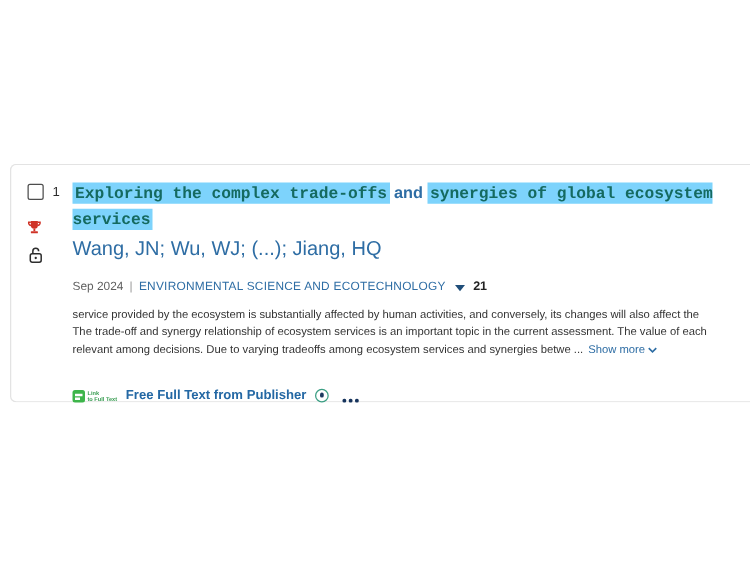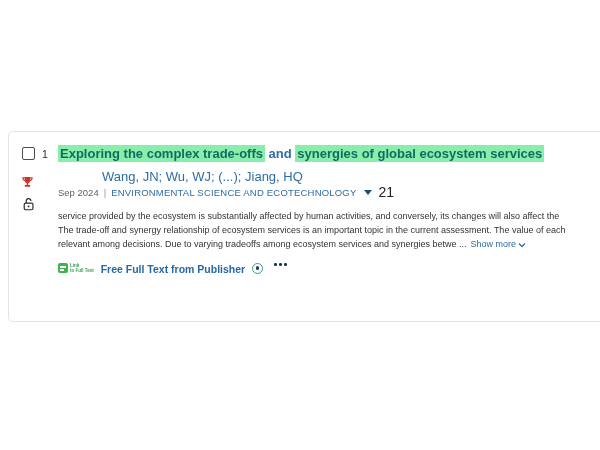--- a/index.html
+++ b/index.html
@@ -15,43 +15,43 @@
   .gutter { position:absolute; left:0; top:0; width:49px; height:100%; }
   .select-row { position:absolute; left:13px; top:15px; display:flex; align-items:center; gap:7px; }
   .checkbox { width:13px; height:13px; border:1.6px solid #4d4d4d; border-radius:2px; background:#fff; cursor:pointer; }
   .idx { font-size:10.5px; color:#2b2b2b; }
   .trophy { position:absolute; left:11px; top:43px; width:15px; height:15px; }
   .lock { position:absolute; left:13px; top:64px; width:13px; height:16px; }
 
   
   .content { position:absolute; left:49px; top:0; width:528px; }
   .title { margin-top:12px; font-size:13px; font-weight:700; line-height:20px; cursor:pointer; }
-  .title .hl { background:#86efac; color:#156a60; padding:1px 2px; }
+  .title .hl { background:#7dd3fc; color:#156a60; padding:1px 2px;font-family:Liberation Mono, monospace; }
   .title .plain { color:#2e6da4;text-align:center; }
 
   .badge-row { margin-top:10px; }
   .badge { display:inline-block; background:#e9e9e9; color:#1f1f1f; font-size:9px;
            font-weight:700; padding:2px 6px 3px 6px; border-radius:3px; }
 
-  .authors { margin-top:5px; font-size:13px; color:#2e6da4; cursor:pointer;margin-left:44px; }
+  .authors { margin-top:5px; font-size:16px; color:#2e6da4; cursor:pointer; }
 
-  .meta { margin-top:0; display:flex; align-items:center; gap:5px; font-size:9.5px; }
+  .meta { margin-top:15px; display:flex; align-items:center; gap:5px; font-size:9.5px; }
   .meta .date { color:#5f5f5f; }
   .meta .sep { color:#9a9a9a; }
   .meta .journal { color:#2e6da4; font-weight:400; letter-spacing:.2px; cursor:pointer; text-decoration:none; }
   .caret { width:0; height:0; border-left:4px solid transparent; border-right:4px solid transparent;
            border-top:5px solid #1f4e79; margin:1px 2px 0 2px; cursor:pointer; }
-  .meta .cites { color:#222; font-weight:400; font-size:14px; }
+  .meta .cites { color:#222; font-weight:700; font-size:10px; }
 
   .abstract { margin-top:9px; width:518px; font-size:9px; line-height:14px; color:#333; }
   .abline { display:block; }
   .showmore { color:#2e6da4; cursor:pointer; text-decoration:none; white-space:nowrap; margin-left:4px; }
   .showmore svg { vertical-align:-1px; margin-left:2px; }
 
-  .fulltext-row { margin-top:12px; display:flex; align-items:flex-start; gap:7px; }
+  .fulltext-row { margin-top:24px; display:flex; align-items:flex-end; gap:7px; }
   .libkey { display:flex; align-items:center; gap:2px; }
   .libkey .lk-box { width:10px; height:10px; background:#3db54a; border-radius:2px; position:relative; }
   .libkey .lk-box::before { content:""; position:absolute; left:2px; top:3px; width:6px; height:1.5px; background:#fff; }
   .libkey .lk-box::after  { content:""; position:absolute; left:2px; top:6px; width:4px; height:1.5px; background:#fff; }
   .lk-text { display:flex; flex-direction:column; font-size:4.5px; line-height:5px; color:#3a9e53; font-weight:700; }
   .ft-link { font-size:10.5px; font-weight:600; color:#2468a4; cursor:pointer; text-decoration:none; }
   .target-icon { width:11px; height:11px; border:1.6px solid #3a9e83; border-radius:50%;
                  position:relative; cursor:pointer; }
   .target-icon::after { content:""; position:absolute; left:2.4px; top:2.4px; width:3.2px; height:3.2px;
                         border-radius:50%; background:#1d3a5f; }

